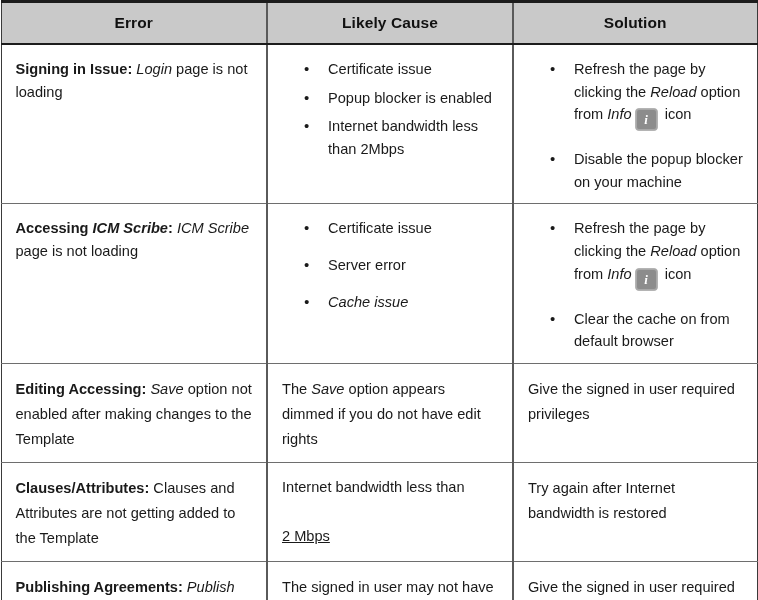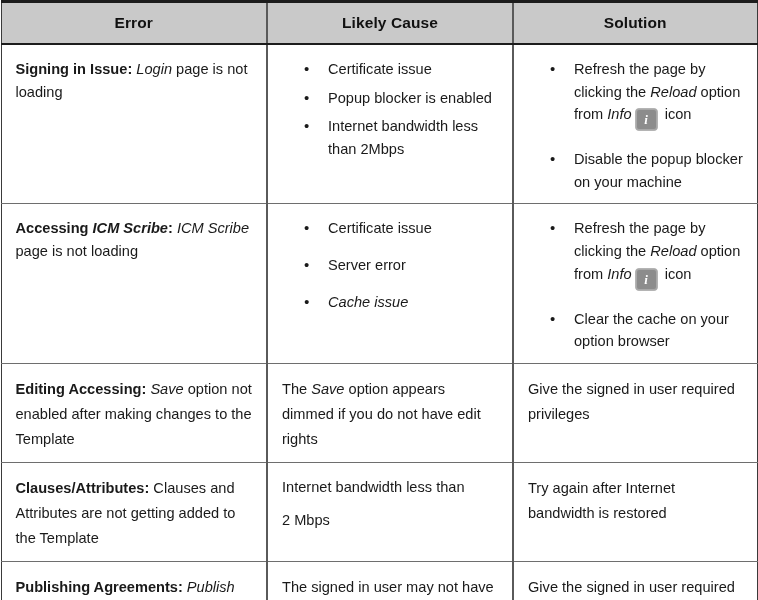--- a/index.html
+++ b/index.html
@@ -76,21 +76,21 @@
     line-height: 1.55;
     color: #1a1a1a;
   }
   .bullets.spaced > li { margin-bottom: 14px; }
   .bullets.spaced > li:last-child { margin-bottom: 0; font-style: italic; }
 
   .bullets.roomy > li { margin-bottom: 17px; }
   .bullets.roomy > li:last-child { margin-bottom: 0; }
 
   .para { margin: 0; }
-  .para + .para { margin-top: 10px; }
+  .para + .para { margin-top: 26px; text-decoration: underline; }
   .para.loose { line-height: 1.72; }
 
   b, .b { font-weight: bold; }
   i, .i { font-style: italic; }
   .bi { font-weight: bold; font-style: italic; }
 
   
   .info-icon {
     display: inline-block;
     width: 21px;
@@ -154,21 +154,21 @@
       <td class="cell-bulleted">
         <ul class="bullets spaced">
           <li><span>Certificate issue</span></li>
           <li><span>Server error</span></li>
           <li><span>Cache issue</span></li>
         </ul>
       </td>
       <td class="cell-bulleted">
         <ul class="bullets roomy">
           <li><span>Refresh the page by clicking the </span><i>Reload</i><span> option from </span><i>Info</i><span class="info-icon">i</span><span> icon</span></li>
-          <li><span>Clear the cache on your option browser</span></li>
+          <li><span>Clear the cache on from default browser</span></li>
         </ul>
       </td>
     </tr>
 
     <tr>
       <td>
         <p class="para loose"><b>Editing Accessing:</b><i> Save</i><span> option not enabled after making changes to the Template</span></p>
       </td>
       <td>
         <p class="para loose"><span>The </span><i>Save</i><span> option appears dimmed if you do not have edit rights</span></p>

